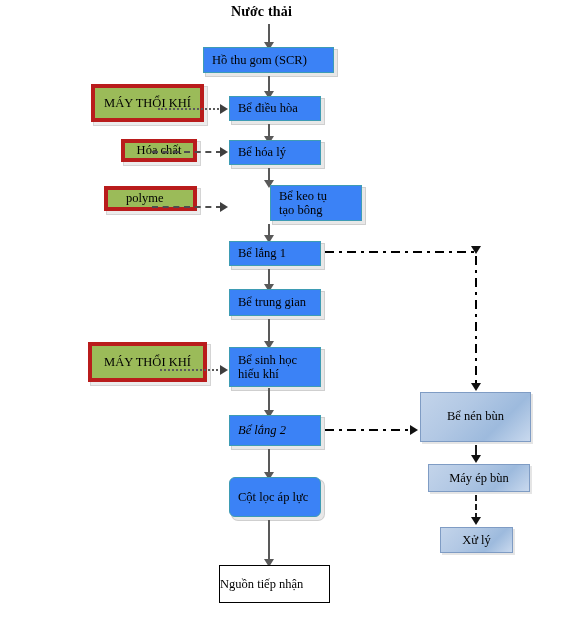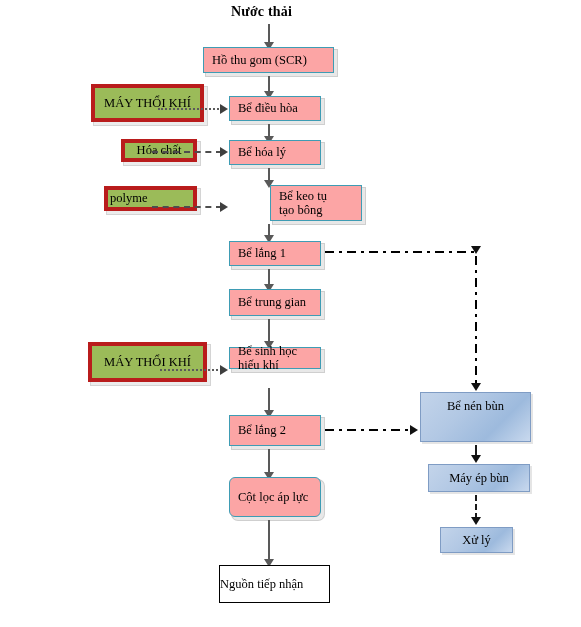--- a/index.html
+++ b/index.html
@@ -25,48 +25,48 @@
     display: flex;
     align-items: center;
     font-size: 12.5px;
     color: #000000;
     line-height: 1.15;
     white-space: pre-line;
   }
 
   
   .node.cyan {
-    background: #fca5a5;
+    background: #3b82f6;
     border: 1px solid #3E9CB4;
     box-shadow: 3px 3px 0 0 #e8e8e8, 3px 3px 0 1px #cfcfcf;
     padding-left: 8px;
     justify-content: flex-start;
   }
 
   
   .node.green {
     background: #9BBB59;
     border: 4px solid #b91c1c;
     box-shadow: 3px 3px 0 0 #ececec, 3px 3px 0 1px #d4d4d4;
     justify-content: center;
     margin-left: 48px;
   }
   .node.green.left-align {
     justify-content: flex-start;
-    padding-left: 2px;
+    padding-left: 18px;
   }
 
   
   .node.gradient {
     background: linear-gradient(135deg, #c3d4ea 0%, #b2c8e4 38%, #9dbadd 70%, #c9d9ee 100%);
     border: 1px solid #7f9cc4;
     box-shadow: 2px 2px 0 0 #e5e5e5;
     justify-content: center;
     align-items: flex-start;
-    padding-top: 6px;
+    padding-top: 16px;
   }
   .node.gradient.mid {
     align-items: center;
     padding-top: 0;
   }
 
   
   .node.plain {
     background: #ffffff;
     border: 1.5px solid #000000;
@@ -187,29 +187,29 @@
   <div class="seg v-solid" style="left:268px; top:269px; height:17px;"></div>
   <div class="arrow down" style="left:264px; top:284px;"></div>
 
   <div class="node cyan" style="left:229px; top:289px; width:92px; height:27px;">
     <span class="label">Bể trung gian</span>
   </div>
 
   <div class="seg v-solid" style="left:268px; top:319px; height:24px;"></div>
   <div class="arrow down" style="left:264px; top:341px;"></div>
 
-  <div class="node cyan" style="left:229px; top:347px; width:92px; height:22px;">
+  <div class="node cyan" style="left:229px; top:347px; width:92px; height:40px;">
     <span class="label">Bể sinh học
 hiếu khí</span>
   </div>
 
   <div class="seg v-solid" style="left:268px; top:388px; height:24px;"></div>
   <div class="arrow down" style="left:264px; top:410px;"></div>
 
-  <div class="node cyan" style="left:229px; top:415px; width:92px; height:31px;">
+  <div class="node cyan" style="left:229px; top:415px; width:92px; height:31px;font-style:italic;">
     <span class="label">Bể lắng 2</span>
   </div>
 
   <div class="seg v-solid" style="left:268px; top:449px; height:25px;"></div>
   <div class="arrow down" style="left:264px; top:472px;"></div>
 
   <div class="node cyan" style="left:229px; top:477px; width:92px; height:40px;border-radius:6px;">
     <span class="label">Cột lọc áp lực</span>
   </div>
 

